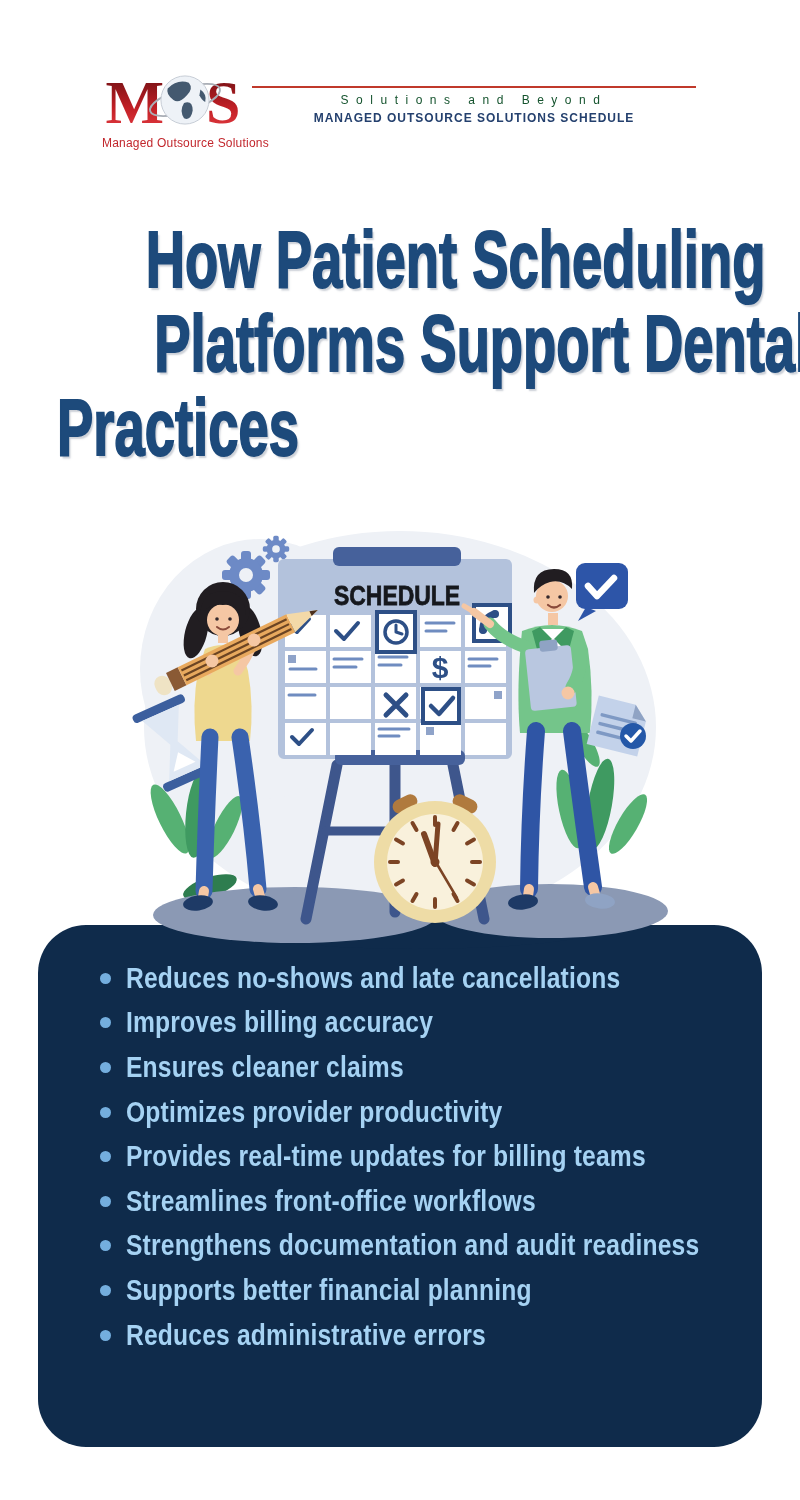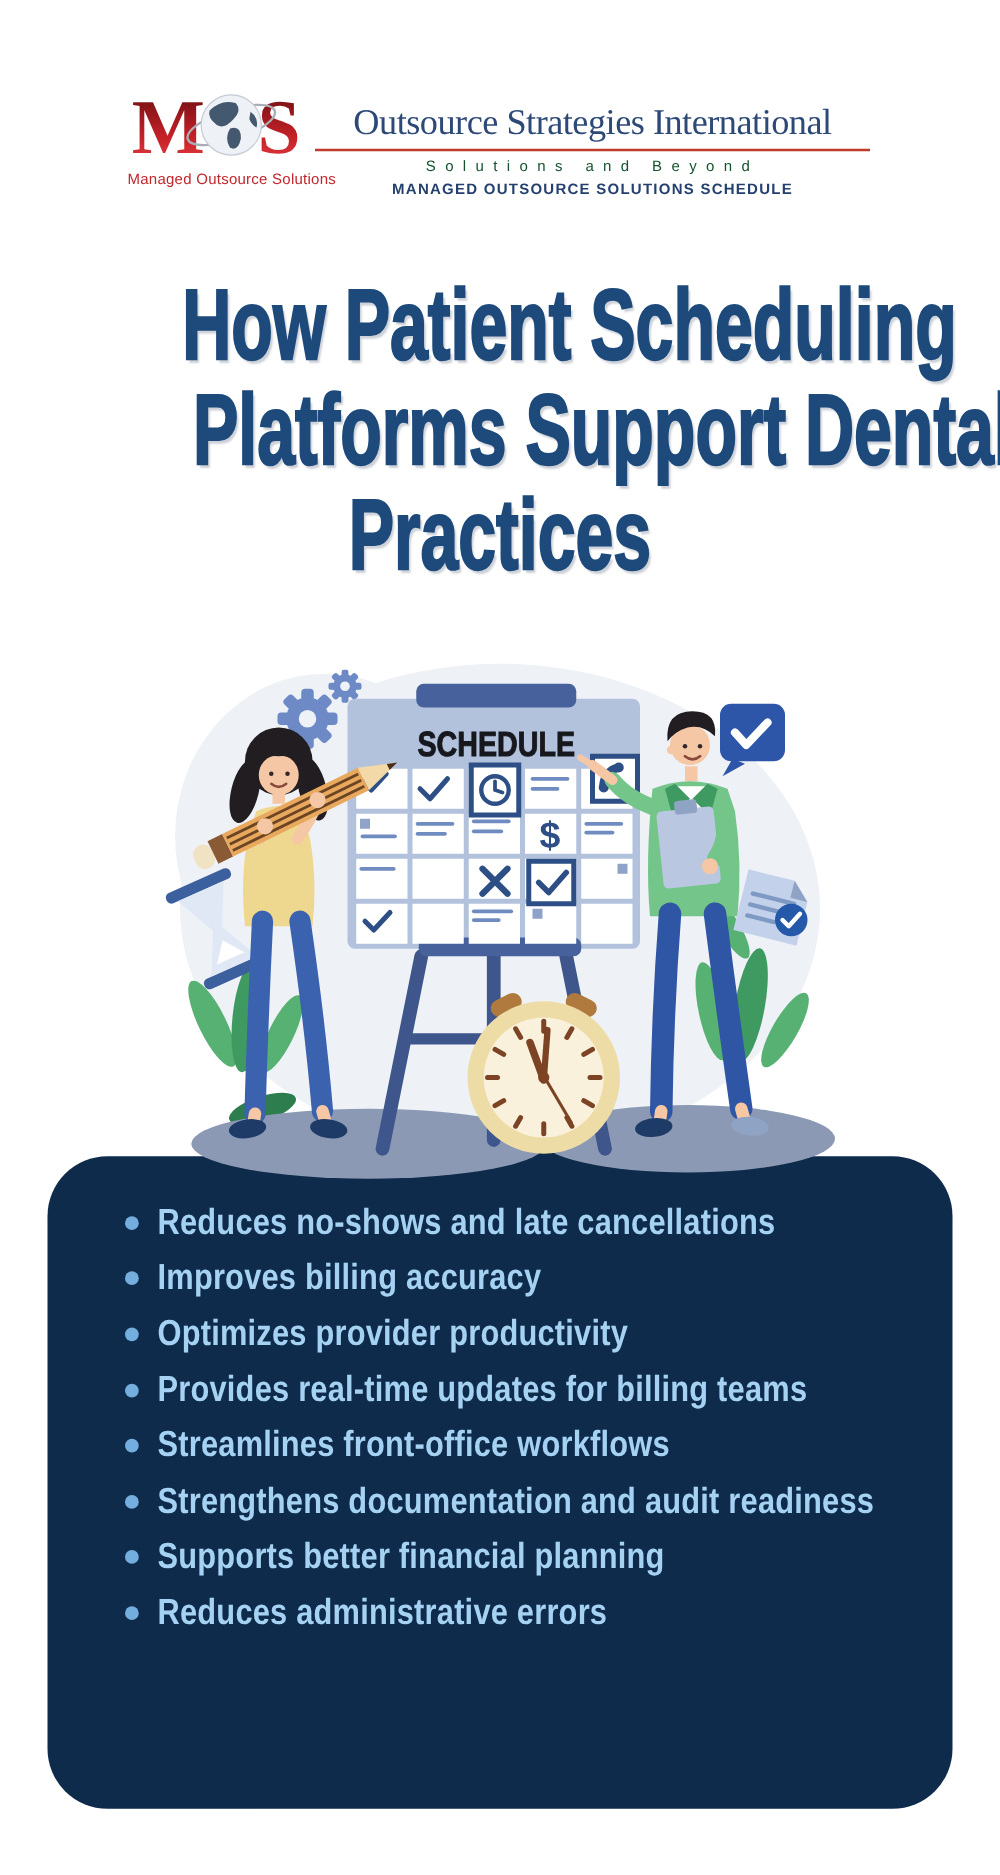--- a/index.html
+++ b/index.html
@@ -16,21 +16,21 @@
   .globe-wrap{margin:0 -5px;position:relative;z-index:1;}
   .mos-tagline{color:#c2272d;font-size:12px;letter-spacing:.2px;margin-top:2px;white-space:nowrap;}
 
   .logo-text{position:absolute;left:250px;top:82px;width:448px;text-align:center;}
   .logo-name{font-family:"Liberation Serif",serif;color:#2d4977;font-size:29px;letter-spacing:-.4px;white-space:nowrap;}
   .logo-rule{height:2px;background:#c0392b;margin:4px 2px 5px 2px;}
   .logo-slogan{color:#14532d;font-size:12px;letter-spacing:7.5px;white-space:nowrap;}
   .logo-descriptor{color:#24406e;font-size:12px;font-weight:bold;letter-spacing:1px;margin-top:4px;white-space:nowrap;}
 
   
-  .title{position:absolute;left:0;top:218px;width:800px;text-align:center;color:#1d4a7b;}
+  .title{position:absolute;left:0;top:218px;width:800px;color:#1d4a7b;}
   .title-line{line-height:84px;font-size:80px;font-weight:bold;white-space:nowrap;}
   .title-line span{display:inline-block;transform:scaleX(.68);transform-origin:center;
                    -webkit-text-stroke:2px #1d4a7b;
                    text-shadow:3px 3px 2px rgba(110,120,140,.35);}
 
   
   .illus{position:absolute;left:130px;top:518px;width:540px;height:432px;z-index:2;}
 
   
   .panel{position:absolute;left:38px;top:925px;width:724px;height:522px;background:#0f2b4b;
@@ -57,21 +57,20 @@
           <path d="M26,30 Q35,27 35,38 Q33,49 26,46 Q21,38 26,30 Z" fill="#44596f"></path>
           <path d="M43,16 Q50,21 48,29 Q44,27 42,22 Z" fill="#44596f"></path>
         </svg>
       </span>
       <span class="mos-letter">S</span>
     </div>
     <div class="mos-tagline">Managed Outsource Solutions</div>
   </div>
 
   <div class="logo-text">
-    <div class="logo-name">Outsource Strategies International</div>
     <div class="logo-rule"></div>
     <div class="logo-slogan">Solutions and Beyond</div>
     <div class="logo-descriptor">MANAGED OUTSOURCE SOLUTIONS SCHEDULE</div>
   </div>
 
   <div class="title">
     <div class="title-line"><span>How Patient Scheduling</span></div>
     <div class="title-line"><span>Platforms Support Dental</span></div>
     <div class="title-line"><span>Practices</span></div>
   </div>
@@ -341,20 +340,24 @@
       <li>
         <span class="dot"></span>
         <span class="btxt">Reduces no-shows and late cancellations</span>
       </li>
       <li>
         <span class="dot"></span>
         <span class="btxt">Improves billing accuracy</span>
       </li>
       <li>
         <span class="dot"></span>
+        <span class="btxt">Ensures cleaner claims</span>
+      </li>
+      <li>
+        <span class="dot"></span>
         <span class="btxt">Optimizes provider productivity</span>
       </li>
       <li>
         <span class="dot"></span>
         <span class="btxt">Provides real-time updates for billing teams</span>
       </li>
       <li>
         <span class="dot"></span>
         <span class="btxt">Streamlines front-office workflows</span>
       </li>

